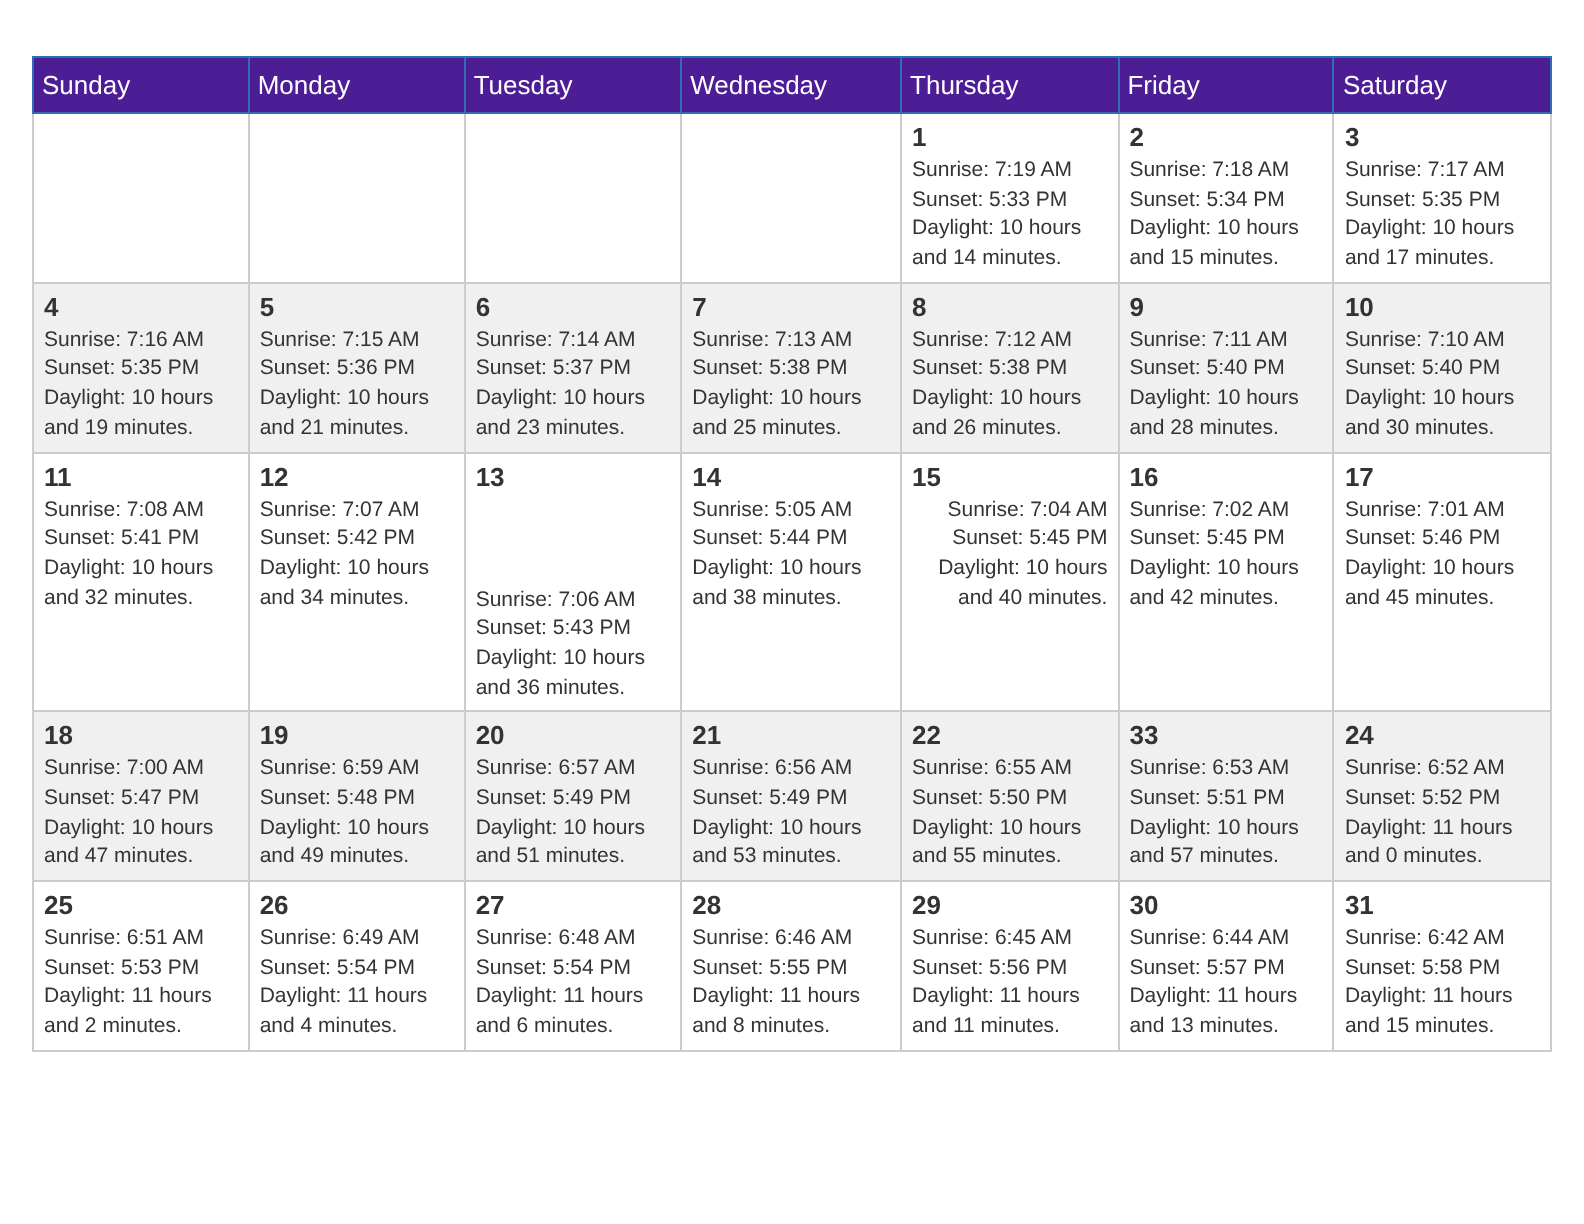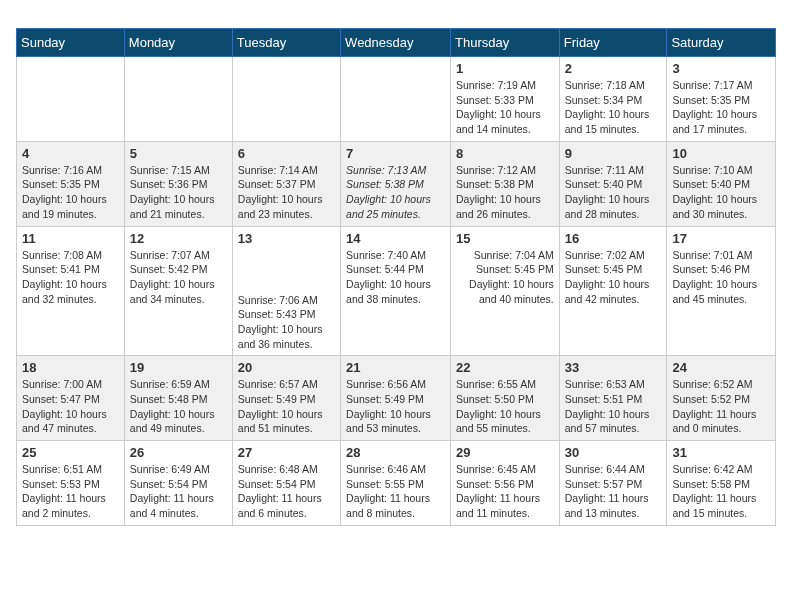--- a/index.html
+++ b/index.html
@@ -42,21 +42,21 @@
     .location-title {
       font-size: 16px;
       color: #333;
     }
     table {
       width: 100%;
       border-collapse: collapse;
       font-size: 11px;
     }
     thead tr th {
-      background: #0c4a6e;
+      background: #4c1d95;
       color: #fff;
       padding: 6px 4px;
       text-align: left;
       font-size: 13px;
       font-weight: normal;
       border: 1px solid #2f6eb5;
     }
     tbody tr td {
       border: 1px solid #ccc;
       vertical-align: top;
@@ -143,21 +143,21 @@
 Daylight: 10 hours and 21 minutes.</div>
         </td>
         <td>
           <span class="day-num">6</span>
           <div class="cell-text" style="white-space: pre-line;">Sunrise: 7:14 AM
 Sunset: 5:37 PM
 Daylight: 10 hours and 23 minutes.</div>
         </td>
         <td>
           <span class="day-num">7</span>
-          <div class="cell-text" style="white-space: pre-line; font-style: italic;">Sunrise: 7:13 AM
+          <div class="cell-text" style="white-space: pre-line;">Sunrise: 7:13 AM
 Sunset: 5:38 PM
 Daylight: 10 hours and 25 minutes.</div>
         </td>
         <td>
           <span class="day-num">8</span>
           <div class="cell-text" style="white-space: pre-line;">Sunrise: 7:12 AM
 Sunset: 5:38 PM
 Daylight: 10 hours and 26 minutes.</div>
         </td>
         <td>
@@ -187,21 +187,21 @@
 Daylight: 10 hours and 34 minutes.</div>
         </td>
         <td>
           <span class="day-num">13</span>
           <div class="cell-text" style="white-space: pre-line; margin-top: 47px;">Sunrise: 7:06 AM
 Sunset: 5:43 PM
 Daylight: 10 hours and 36 minutes.</div>
         </td>
         <td>
           <span class="day-num">14</span>
-          <div class="cell-text" style="white-space: pre-line;">Sunrise: 7:40 AM
+          <div class="cell-text" style="white-space: pre-line;">Sunrise: 5:05 AM
 Sunset: 5:44 PM
 Daylight: 10 hours and 38 minutes.</div>
         </td>
         <td>
           <span class="day-num">15</span>
           <div class="cell-text" style="white-space: pre-line; text-align: right;">Sunrise: 7:04 AM
 Sunset: 5:45 PM
 Daylight: 10 hours and 40 minutes.</div>
         </td>
         <td>

